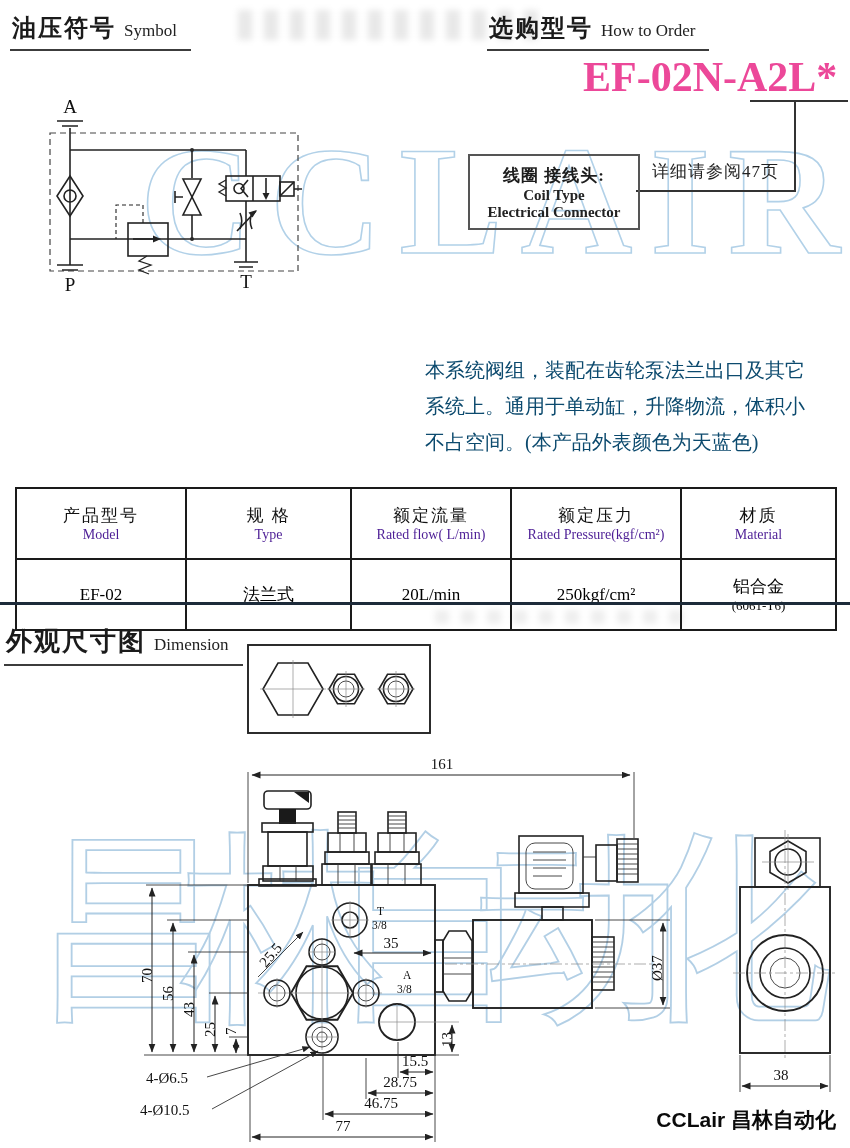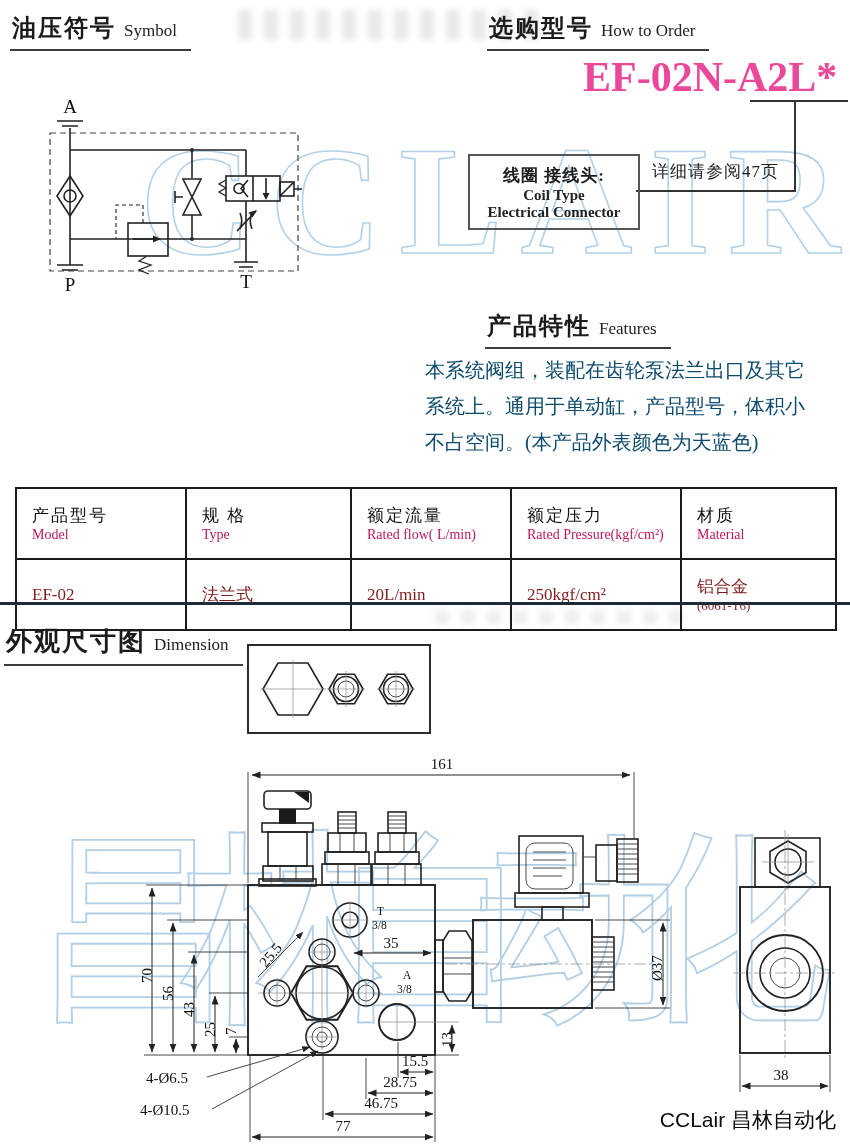--- a/index.html
+++ b/index.html
@@ -16,33 +16,33 @@
   .vline{position:absolute;background:#333;width:2px;}
   .order-note{position:absolute;left:652px;top:160px;font-size:17px;color:#222;letter-spacing:1px;}
   .conn-box{position:absolute;left:468px;top:154px;width:168px;height:72px;border:2px solid #555;
             display:flex;flex-direction:column;align-items:center;justify-content:center;text-align:right;}
   .conn-zh{font-size:17px;font-weight:bold;color:#1c1c1c;letter-spacing:1px;}
   .conn-en{font-size:15px;font-weight:bold;color:#222;line-height:17px;}
   
   .features-text{position:absolute;left:425px;top:352px;width:425px;font-size:20px;line-height:36px;color:#0c4a6e;}
   
   .spec-table{position:absolute;left:15px;top:487px;width:820px;border-collapse:collapse;table-layout:fixed;}
-  .spec-table td{border:2px solid #1a1a1a;text-align:left;vertical-align:middle;padding:15px;}
+  .spec-table td{border:2px solid #1a1a1a;text-align:center;vertical-align:middle;padding:15px;}
   .th-zh{font-size:17px;color:#111;letter-spacing:2px;}
-  .th-en{font-size:14px;color:#be185d;}
-  .cell-v{font-size:17px;color:#7f1d1d;}
+  .th-en{font-size:14px;color:#4c1d95;}
+  .cell-v{font-size:17px;color:#000000;}
   .row-h{height:48px;}
   
   .divider{position:absolute;left:0;top:602px;width:850px;height:3px;background:#1d2b3a;}
   
   .wm{position:absolute;pointer-events:none;}
   .smudge{position:absolute;filter:blur(3px);opacity:.22;background:
      repeating-linear-gradient(90deg,#9a9a9a 0 14px,#fff 14px 26px);}
   .footer-brand{position:absolute;right:14px;top:1106px;font-family:"Liberation Sans","DejaVu Sans",sans-serif;
-                font-weight:normal;font-size:21px;color:#0a0a0a;}
+                font-weight:bold;font-size:21px;color:#0a0a0a;}
   
   svg{position:absolute;}
   .ln{stroke:#222;stroke-width:1.6;fill:none;}
   .lb{stroke:#222;stroke-width:1.9;fill:none;}
   .tn{stroke:#333;stroke-width:0.9;fill:none;}
   .cl{stroke:#8a8a8a;stroke-width:0.7;fill:none;}
   .dim{stroke:#222;stroke-width:1;fill:none;}
   .dsh{stroke:#444;stroke-width:1.2;fill:none;stroke-dasharray:6 4;}
   text.d{font-family:"Liberation Serif",serif;font-size:15px;fill:#111;}
   text.s{font-family:"Liberation Serif",serif;font-size:11.5px;fill:#111;}
@@ -131,26 +131,23 @@
     </g>
     <g fill="#2a2a2a">
       <circle cx="192" cy="150" r="2"></circle>
         <circle cx="192" cy="239" r="2"></circle>
     </g>
     <text class="p" x="70" y="113" text-anchor="middle">A</text>
     <text class="p" x="70" y="291" text-anchor="middle">P</text>
     <text class="p" x="246" y="288" text-anchor="middle">T</text>
   </svg>
 
-  <div class="heading" style="left:485px;top:310px;">
-    <span class="h-zh">产品特性</span><span class="h-en">Features</span>
-  </div>
   <div class="features-text">
     <div>本系统阀组，装配在齿轮泵法兰出口及其它</div>
-    <div>系统上。通用于单动缸，产品型号，体积小</div>
+    <div>系统上。通用于单动缸，升降物流，体积小</div>
     <div>不占空间。(本产品外表颜色为天蓝色)</div>
   </div>
 
   <table class="spec-table">
     <colgroup>
         <col style="width:170px">
         <col style="width:165px">
         <col style="width:160px">
         <col style="width:170px">
         <col style="width:155px">

